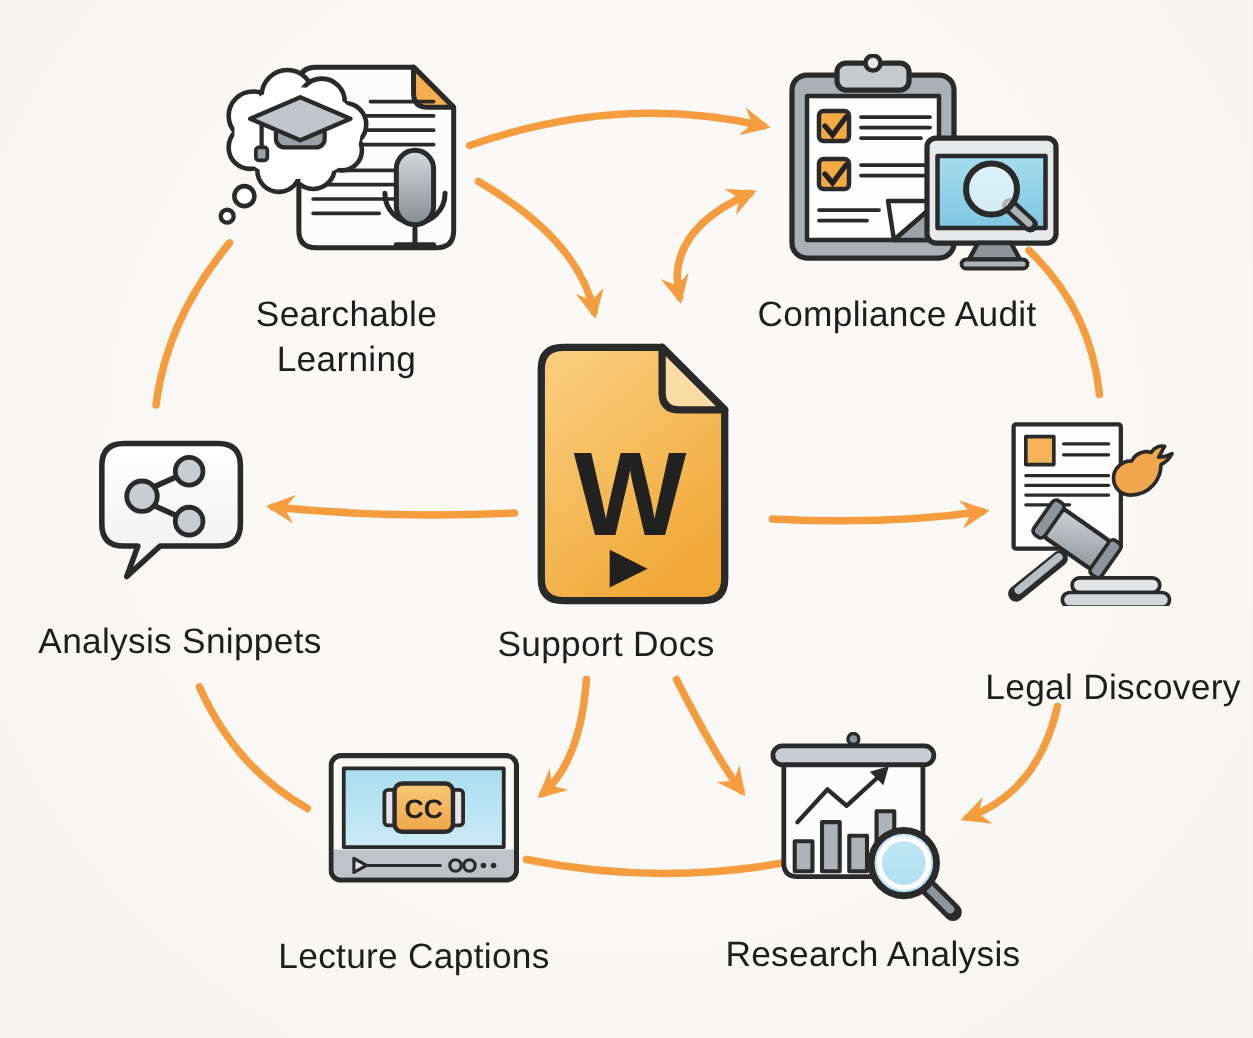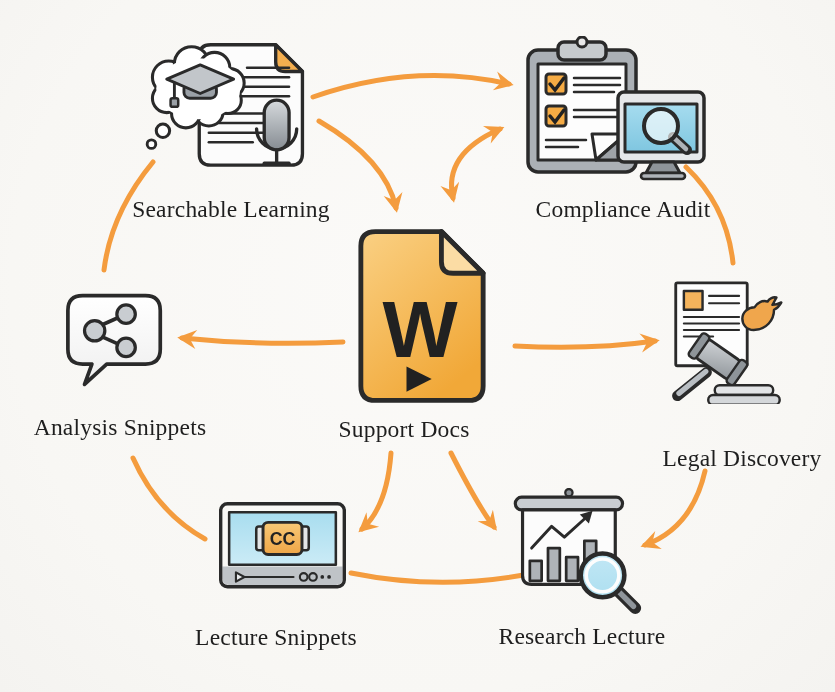--- a/index.html
+++ b/index.html
@@ -5,21 +5,21 @@
   html,body{margin:0;padding:0;background:#EDECEA;}
   .canvas{
     position:relative;width:835px;height:692px;overflow:hidden;
     background:radial-gradient(circle at 50% 42%, #FBFAF8 0%, #F8F7F4 70%, #F4F3F0 100%);
     font-family:"Liberation Sans", sans-serif;
   }
   .edges{position:absolute;left:0;top:0;z-index:1;}
   .node{position:absolute;z-index:2;}
   .node-label{
     position:absolute;z-index:3;text-align:center;
-    font-size:23.5px;line-height:30px;color:#1E1E1E;letter-spacing:.2px;font-family:Liberation Serif, serif;
+    font-size:23.5px;line-height:30px;color:#1E1E1E;letter-spacing:.2px;
   }
   svg{display:block;}
   .ol{stroke:#2A2A2A;stroke-linejoin:round;stroke-linecap:round;}
 </style>
 </head>
 <body>
 
 <div class="canvas">
 
   <svg class="edges" width="835" height="692" viewBox="0 0 835 692">
@@ -154,21 +154,21 @@
         <path class="ol" d="M130,126 h22 l6,11 h-34 Z" fill="#8E9499" stroke-width="3"></path>
         <rect class="ol" x="119" y="137" width="44" height="6" rx="3" fill="#AEB3B8" stroke-width="2.6"></rect>
         <g>
           <line x1="151" y1="101" x2="165" y2="114" stroke="#2A2A2A" stroke-width="10" stroke-linecap="round"></line>
           <line x1="151" y1="101" x2="164" y2="113" stroke="#AEB3B8" stroke-width="4.5" stroke-linecap="round"></line>
           <circle class="ol" cx="139" cy="90" r="17" fill="rgba(252,253,254,0.65)" stroke-width="4"></circle>
         </g>
       </g>
     </svg>
   </div>
-  <div class="node-label" style="left:498px;top:194px;width:200px;margin-left:25px;">Compliance Audit</div>
+  <div class="node-label" style="left:498px;top:194px;width:200px;">Compliance Audit</div>
 
   <div class="node" style="left:666px;top:278px;">
     <svg width="134" height="126" viewBox="0 0 165 155">
       <defs>
         <linearGradient id="metG" x1="0" y1="0" x2="1" y2="1">
           <stop offset="0" stop-color="#D3D6D9"></stop>
             <stop offset="1" stop-color="#8E9499"></stop>
         </linearGradient>
       </defs>
 
@@ -246,21 +246,21 @@
       <g>
         <polygon class="ol" points="20,83 20,94 30,88.5" fill="#E8EAEC" stroke-width="2.5"></polygon>
         <line x1="30" y1="88.5" x2="88" y2="88.5" stroke="#2A2A2A" stroke-width="2.5" stroke-linecap="round"></line>
         <circle cx="100" cy="88.5" r="4.5" fill="none" stroke="#2A2A2A" stroke-width="2.5"></circle>
         <circle cx="111" cy="88.5" r="4.5" fill="none" stroke="#2A2A2A" stroke-width="2.5"></circle>
         <circle cx="122" cy="88.5" r="2.2" fill="#2A2A2A"></circle>
         <circle cx="130" cy="88.5" r="2.2" fill="#2A2A2A"></circle>
       </g>
     </svg>
   </div>
-  <div class="node-label" style="left:176px;top:622px;width:200px;white-space:nowrap;">Lecture Snippets</div>
+  <div class="node-label" style="left:176px;top:622px;width:200px;white-space:nowrap;">Lecture Captions</div>
 
   <div class="node" style="left:508px;top:488px;">
     <svg width="150" height="132" viewBox="0 0 165 145">
       <defs>
         <linearGradient id="lensG" x1="0" y1="0" x2="0" y2="1">
           <stop offset="0" stop-color="#C2E7F5"></stop>
             <stop offset="1" stop-color="#ADDFF0"></stop>
         </linearGradient>
       </defs>
       <g>
@@ -280,15 +280,15 @@
         </g>
       </g>
       <g>
         <line x1="121" y1="113" x2="140" y2="132" stroke="#2A2A2A" stroke-width="13" stroke-linecap="round"></line>
         <line x1="121" y1="113" x2="138" y2="130" stroke="#8F959B" stroke-width="6" stroke-linecap="round"></line>
         <circle cx="104" cy="96" r="24" fill="url(#lensG)" stroke="#2A2A2A" stroke-width="5"></circle>
         <circle cx="104" cy="96" r="18" fill="none" stroke="#FDFDFD" stroke-width="4"></circle>
       </g>
     </svg>
   </div>
-  <div class="node-label" style="left:482px;top:621px;width:200px;white-space:nowrap;">Research Lecture</div>
+  <div class="node-label" style="left:482px;top:621px;width:200px;white-space:nowrap;">Research Analysis</div>
 
 </div>
 
 </body></html>

